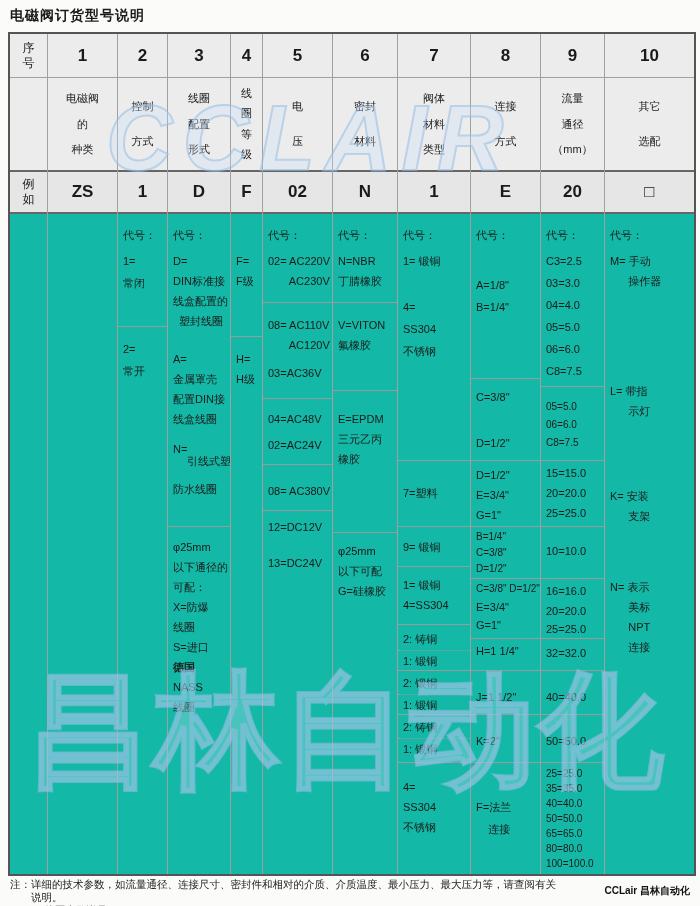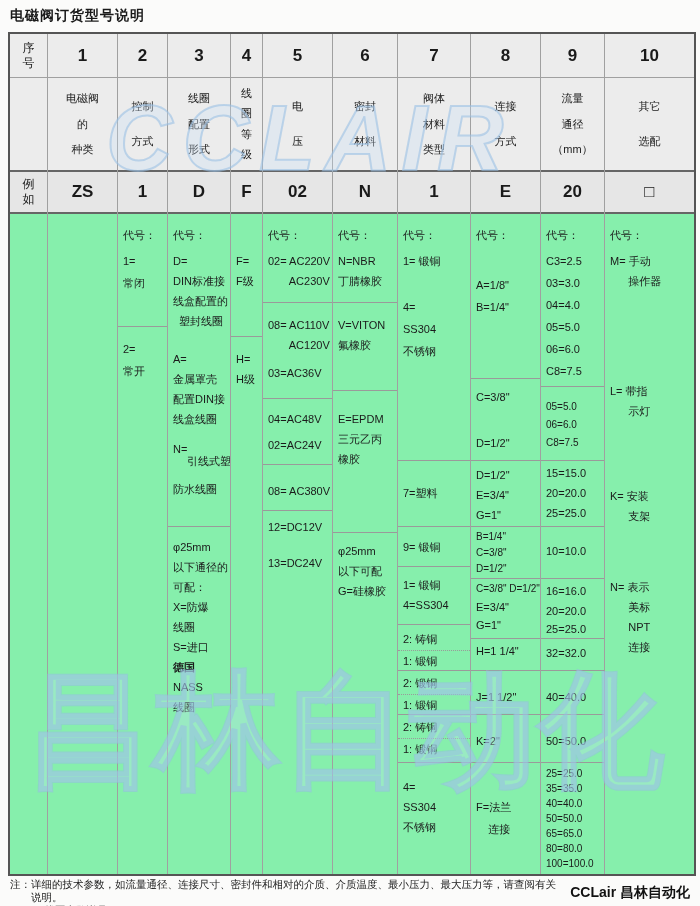--- a/index.html
+++ b/index.html
@@ -10,34 +10,34 @@
   }
   .title { position:absolute; left:10px; top:7px; font-size:14px; font-weight:bold; letter-spacing:1px; }
   .table { position:absolute; left:8px; top:32px; width:688px; border:2px solid #555; display:flex; background:#fcfcfc; }
   .col { flex:0 0 auto; border-right:1px solid #a0a0a0; display:flex; flex-direction:column; }
   .col:last-child { border-right:none; }
   .w0{width:38px}.w1{width:70px}.w2{width:50px}.w3{width:63px}.w4{width:32px}
   .w5{width:70px}.w6{width:65px}.w7{width:73px}.w8{width:70px}.w9{width:64px}.w10{width:89px}
   .c-num { height:44px; background:#ececec; border-bottom:1px solid #a0a0a0; display:flex; align-items:center; justify-content:center; font-weight:bold; font-size:17px; }
   .c-desc { height:94px; background:#ececec; border-bottom:2px solid #666; display:flex; flex-direction:column; justify-content:space-evenly; align-items:center; font-size:11px; padding:2px 0; text-align:center; }
   .c-ex { height:42px; background:#e6e6e6; border-bottom:2px solid #666; display:flex; align-items:center; justify-content:center; font-weight:bold; font-size:17px; }
-  .c-body { height:660px; position:relative; background:#86efac; overflow:hidden; }
+  .c-body { height:660px; position:relative; background:#14b8a6; overflow:hidden; }
   .seq { flex-direction:column; font-weight:normal; font-size:12px; line-height:15px; }
   .host { position:absolute; inset:0; }
   .bl { position:absolute; left:5px; right:1px; font-size:11px; line-height:14px; white-space:pre; }
   .bl.s { font-size:10px; line-height:13px; }
   .hline { position:absolute; left:0; right:0; height:1px; background:#9a9a9a; }
   .dline { position:absolute; left:0; right:0; border-top:1px dotted #9a9a9a; }
   .wm { position:absolute; font-weight:bold; pointer-events:none; white-space:nowrap; z-index:5;
         color:rgba(200,223,244,0.30); -webkit-text-stroke:2px rgba(150,190,228,0.55); }
   .wm-upper { left:106px; top:86px; font-size:92px; font-style:italic; letter-spacing:10px; }
   .wm-lower { left:26px; top:648px; font-size:126px; letter-spacing:2px; }
   .note { position:absolute; left:10px; top:878px; width:552px; display:flex; font-size:10.5px; line-height:13px; color:#222; }
   .note .pfx { flex:0 0 auto; }
-  .brand { position:absolute; right:10px; top:884px; font-size:14px; font-weight:bold; color:#111; }
+  .brand { position:absolute; right:10px; top:884px; font-size:10px; font-weight:bold; color:#111; }
 </style>
 </head>
 <body>
 
 <div class="title">电磁阀订货型号说明</div>
 
 <div class="table">
 
   <div class="col w0">
     <div class="c-num seq">

